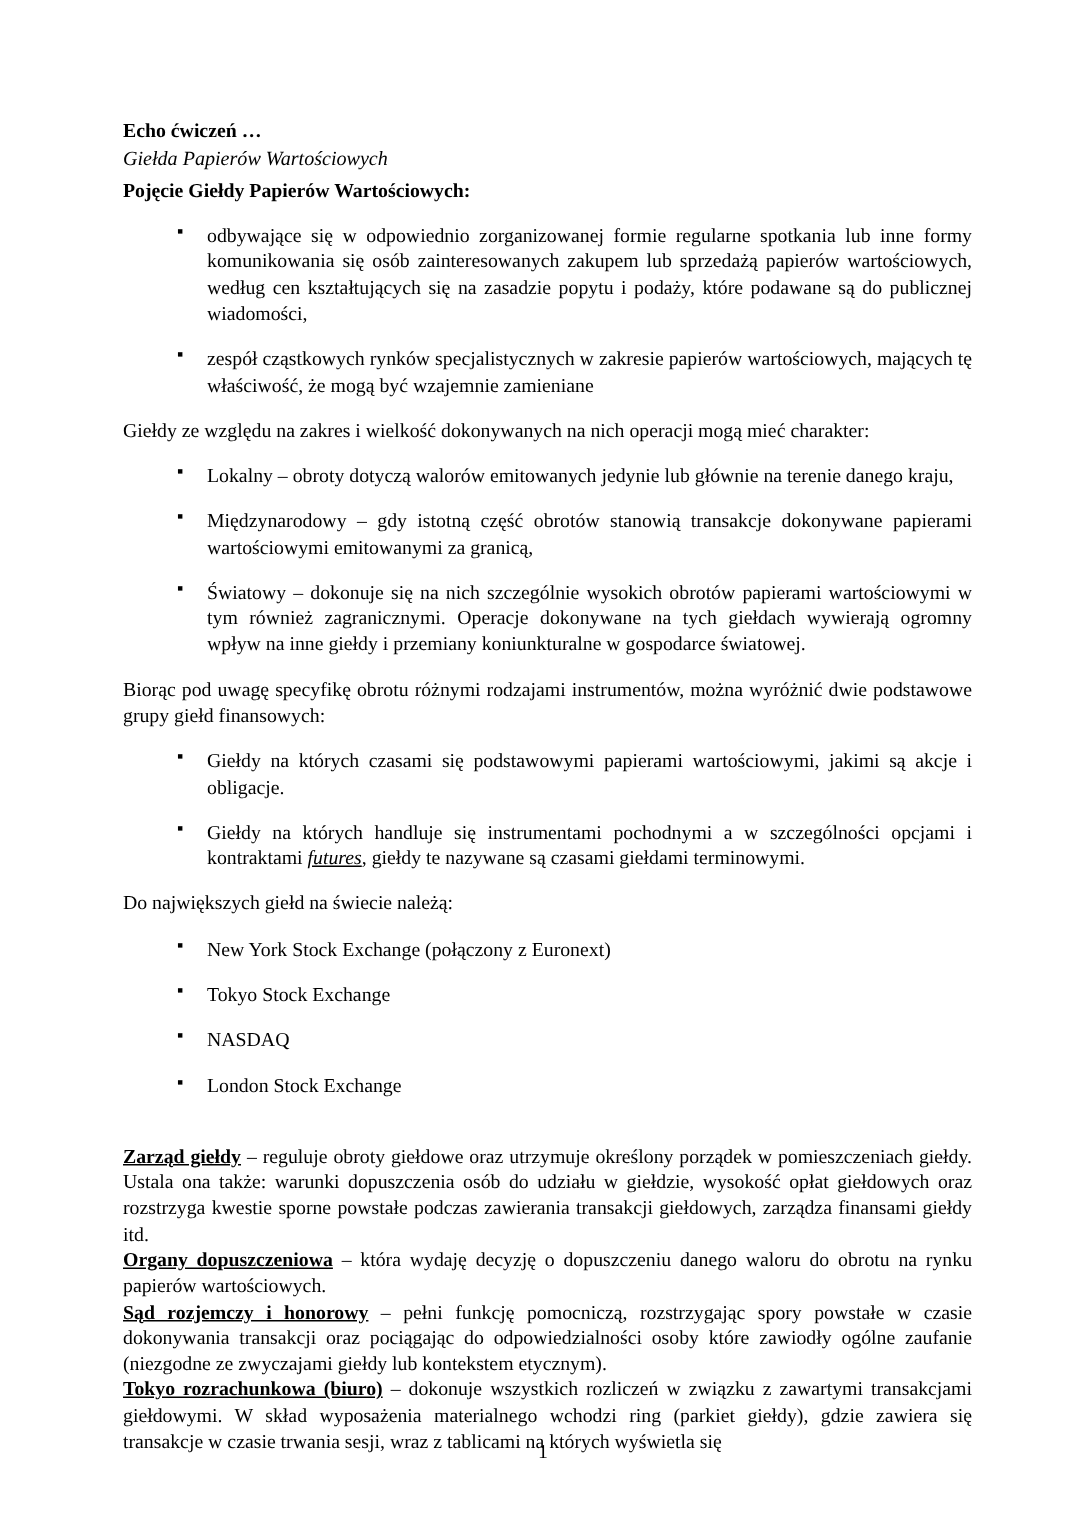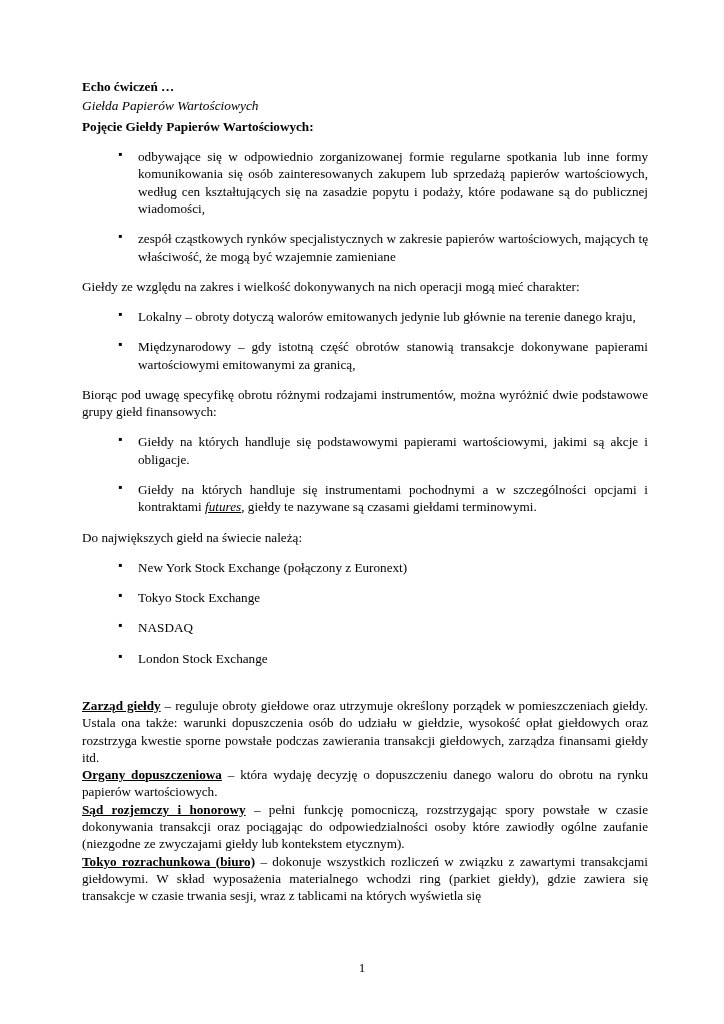--- a/index.html
+++ b/index.html
@@ -106,28 +106,29 @@
       <li>zespół cząstkowych rynków specjalistycznych w zakresie papierów wartościowych, mających tę właściwość, że mogą być wzajemnie zamieniane</li>
     </ul>
 
     <div class="gap"></div>
 
     <p class="para">Giełdy ze względu na zakres i wielkość dokonywanych na nich operacji mogą mieć charakter:</p>
 
     <ul class="bul">
       <li>Lokalny – obroty dotyczą walorów emitowanych jedynie lub głównie na terenie danego kraju,</li>
       <li>Międzynarodowy – gdy istotną część obrotów stanowią transakcje dokonywane papierami wartościowymi emitowanymi za granicą,</li>
+      <li>Światowy – dokonuje się na nich szczególnie wysokich obrotów papierami wartościowymi w tym również zagranicznymi. Operacje dokonywane na tych giełdach wywierają ogromny wpływ na inne giełdy i przemiany koniunkturalne w gospodarce światowej.</li>
     </ul>
 
     <div class="gap"></div>
 
     <p class="para">Biorąc pod uwagę specyfikę obrotu różnymi rodzajami instrumentów, można wyróżnić dwie podstawowe grupy giełd finansowych:</p>
 
     <ul class="bul">
-      <li>Giełdy na których handluje się podstawowymi papierami wartościowymi, jakimi są akcje i obligacje.</li>
+      <li>Giełdy na których czasami się podstawowymi papierami wartościowymi, jakimi są akcje i obligacje.</li>
       <li><span>Giełdy na których handluje się instrumentami pochodnymi a w szczególności opcjami i kontraktami </span><span class="i">futures</span><span>, giełdy te nazywane są czasami giełdami terminowymi.</span></li>
     </ul>
 
     <div class="gap"></div>
 
     <p class="para">Do największych giełd na świecie należą:</p>
 
     <ul class="bul">
       <li>New York Stock Exchange (połączony z Euronext)</li>
       <li>Tokyo Stock Exchange</li>

